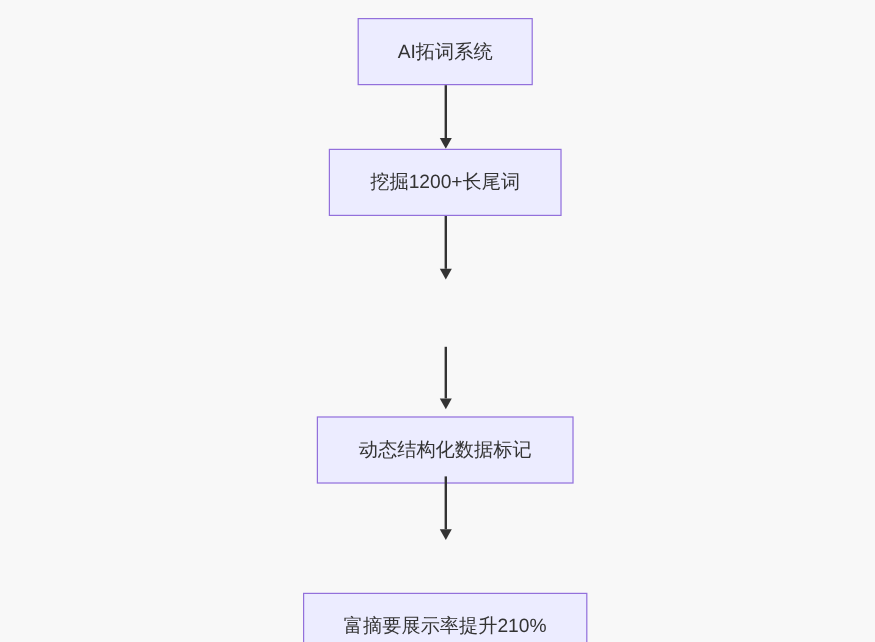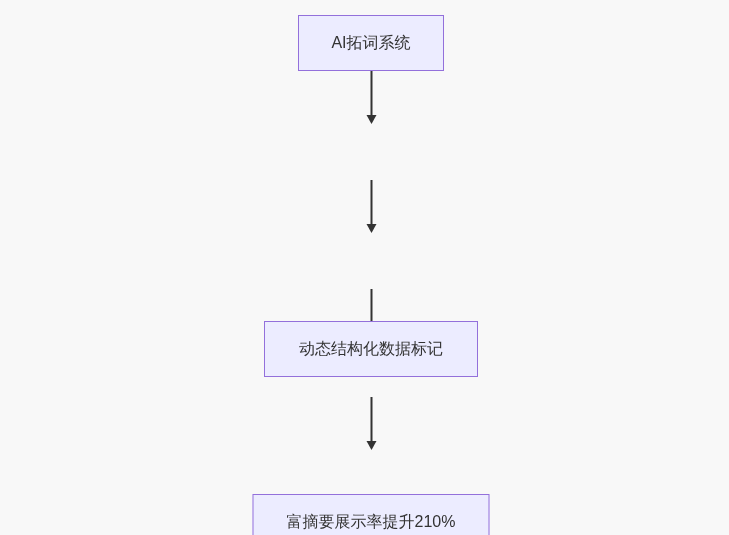--- a/index.html
+++ b/index.html
@@ -31,21 +31,21 @@
     color: var(--text, #333333);
     display: flex;
     align-items: center;
     justify-content: center;
     font-size: 16px;
     white-space: nowrap;
   }
   .node-1 { top: 15px;  width: 146px; }
   .node-2 { top: 124px; width: 194px; }
   .node-3 { top: 233px; width: 222px; }
-  .node-4 { top: 321px; width: 214px; }
+  .node-4 { top: 347px; width: 214px; }
   .node-5 { top: 468px; width: 237px; margin-top: 26px; }
 
   .arrow {
     position: absolute;
     left: 371px;
     transform: translateX(-50%);
     width: 11px;
     display: flex;
     flex-direction: column;
     align-items: center;
@@ -75,20 +75,23 @@
 
   <div class="node node-1">
     <span>AI拓词系统</span>
   </div>
 
   <div class="arrow arrow-1">
     <div class="shaft"></div>
     <div class="head"></div>
   </div>
 
+  <div class="node node-2">
+    <span>挖掘1200+长尾词</span>
+  </div>
 
   <div class="arrow arrow-2">
     <div class="shaft"></div>
     <div class="head"></div>
   </div>
 
 
   <div class="arrow arrow-3">
     <div class="shaft"></div>
     <div class="head"></div>

